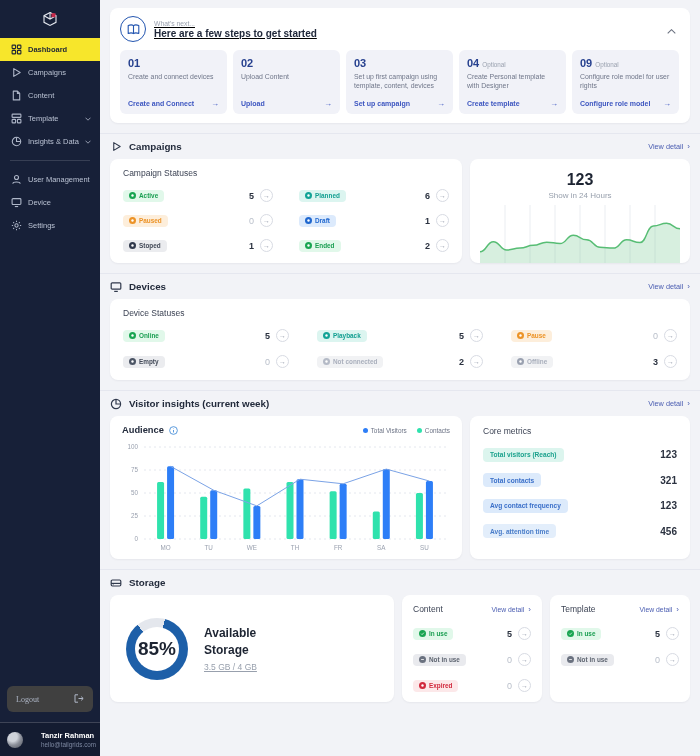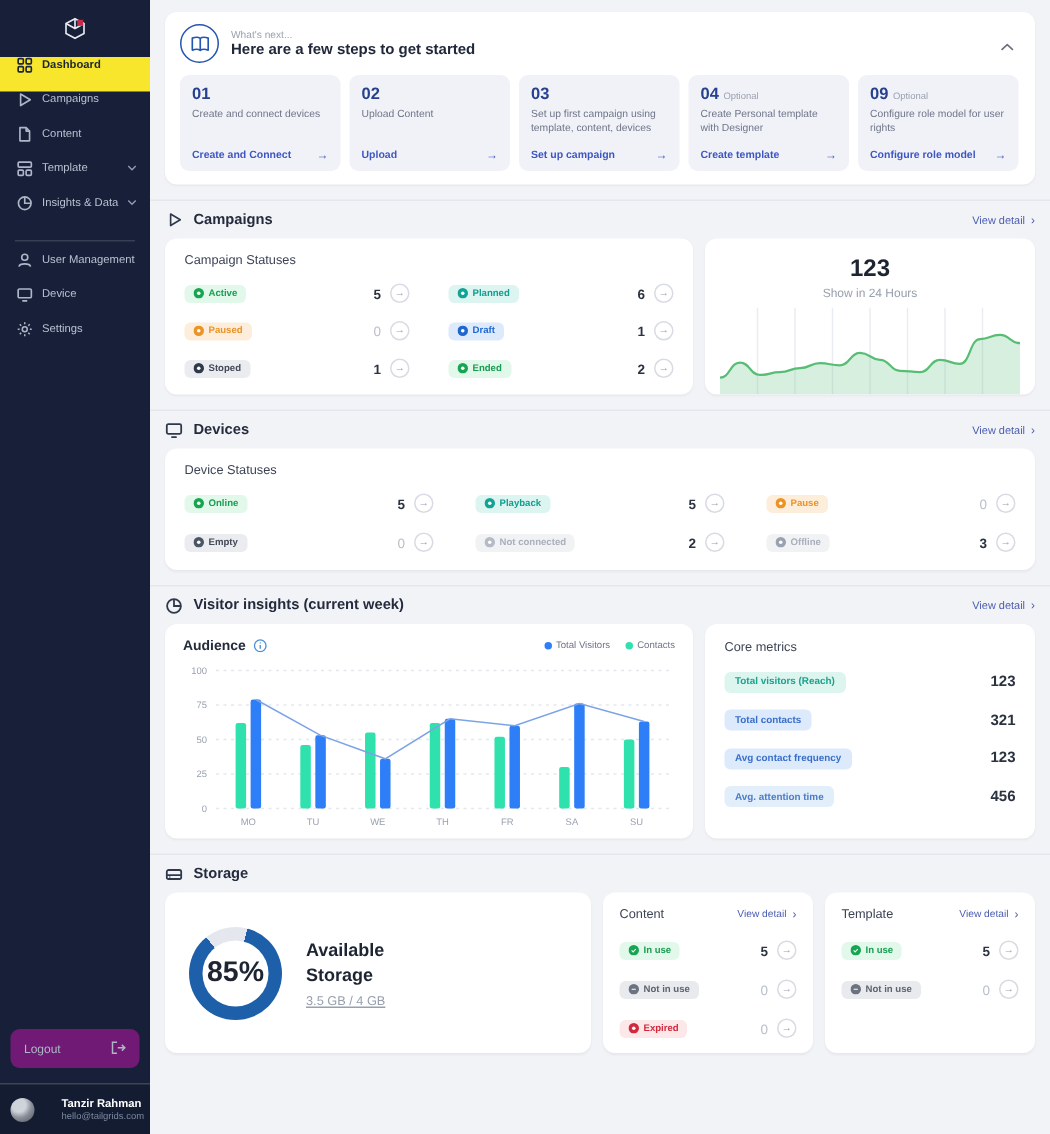--- a/index.html
+++ b/index.html
@@ -4,40 +4,40 @@
 <style>
   * { box-sizing: border-box; margin: 0; padding: 0; }
   html,body { width:700px; height:756px; }
   body { font-family:"Liberation Sans", sans-serif; background:#f2f3f7; }
   .app { width:700px; height:756px; display:flex; overflow:hidden; background:#f2f3f7; }
 
   
   .sidebar { width:100px; flex:0 0 100px; background:#172038; color:#b9c1d2; display:flex; flex-direction:column; }
   .logo-wrap { height:38px; display:flex; align-items:center; justify-content:center; }
   .nav { display:flex; flex-direction:column; }
-  .nav-item { position:relative; height:23px; display:flex; gap:6px; padding-left:11px; font-size:7.5px; cursor:pointer; }
+  .nav-item { position:relative; height:23px; display:flex; align-items:center; gap:6px; padding-left:11px; font-size:7.5px; cursor:pointer; }
   .nav-item .ic { width:11px; height:11px; display:flex; align-items:center; justify-content:center; color:#aeb6c8; flex:0 0 11px; }
   .nav-item.active { background:#f7e62b; color:#1e2636; font-weight:bold; }
   .nav-item.active .ic { color:#1e2636; }
   .nav-chev { margin-left:auto; margin-right:9px; opacity:.75; }
   .nav-divider { border-top:1px solid rgba(255,255,255,.14); margin:7px 10px; }
   .side-spacer { flex:1; }
-  .logout-btn { margin:0 7px 10px; height:26px; background:#701a75; border:none; border-radius:6px; color:#aeb6c6; font-size:8px; display:flex; align-items:center; justify-content:space-between; padding:0 9px; cursor:pointer; font-family:Liberation Sans, sans-serif; }
+  .logout-btn { margin:0 7px 10px; height:26px; background:#404040; border:none; border-radius:6px; color:#aeb6c6; font-size:8px; display:flex; align-items:center; justify-content:space-between; padding:0 9px; cursor:pointer; font-family:Liberation Serif, serif; }
   .user-strip { border-top:1px solid rgba(255,255,255,.18); padding:8px 7px 8px; display:flex; gap:18px; align-items:center; background:#141c31; }
   .avatar { width:16px; height:16px; border-radius:50%; background:radial-gradient(circle at 35% 30%, #cfd3da 0 30%, #8b8f99 55%, #4e525c); flex:0 0 16px; }
   .user-name { font-size:7.5px; font-weight:bold; color:#fff; line-height:1.3; }
   .user-email { font-size:6.3px; color:#7c87a0; }
 
   
   .main { flex:1; padding:8px 10px 0; overflow:hidden; }
   .card { background:#fff; border-radius:8px; box-shadow:0 1px 2px rgba(16,24,40,.05); }
 
   
   .wn-card { padding:8px 10px 9px; }
-  .wn-head { display:flex; align-items:center; gap:8px; }
+  .wn-head { display:flex; align-items:center; gap:8px;text-decoration:underline; }
   .wn-circle { width:26px; height:26px; border-radius:50%; border:1.5px solid #2456b0; color:#2456b0; display:flex; align-items:center; justify-content:center; }
   .wn-eyebrow { font-size:6.8px; color:#9aa1af; }
   .wn-title { font-size:10px; font-weight:bold; color:#20283a; margin-top:1px; }
   .wn-collapse { margin-left:auto; margin-right:4px; background:none; border:none; color:#6b7280; cursor:pointer; }
   .steps { display:flex; gap:6px; margin-top:8px; overflow:hidden; }
   .step-card { flex:0 0 107px; background:#f1f2f8; border-radius:6px; padding:7px 8px 6px; display:flex; flex-direction:column; min-height:64px; cursor:pointer; }
   .step-top { display:flex; align-items:baseline; gap:3px; }
   .step-num { font-size:11px; font-weight:bold; color:#27418f; }
   .step-opt { font-size:6.3px; color:#9aa1af; }
   .step-desc { font-size:6.9px; color:#6f7689; line-height:1.35; margin-top:3px; flex:1; }

